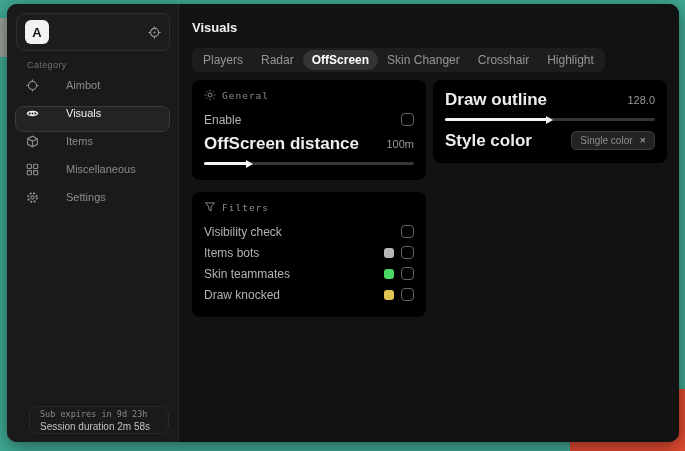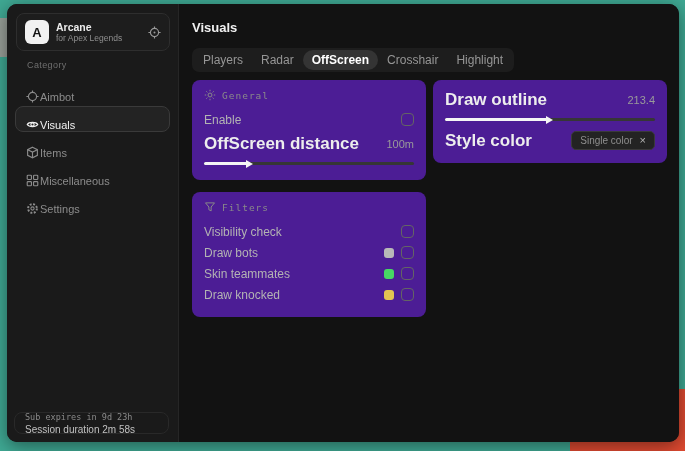--- a/index.html
+++ b/index.html
@@ -26,28 +26,28 @@
           font-weight:bold; font-size:13px; display:flex; align-items:center; justify-content:center; flex:none; }
   .brand-text { line-height:1.2; min-width:0; }
   .brand-name { font-size:10.5px; font-weight:bold; color:#ececec; }
   .brand-sub { font-size:8.5px; color:#8f8f8f; white-space:nowrap; }
   .brand-target { margin-left:auto; color:#9a9a9a; display:flex; }
 
   .category-label { position:absolute; left:20px; top:56px; font-size:9px; color:#6f6f6f; letter-spacing:.4px; }
 
   .nav { position:absolute; left:8px; right:8px; top:74px; display:flex; flex-direction:column; gap:2px; }
   .nav-item {
-    height:26px; display:flex; align-items:flex-end; gap:1px; padding:0 10px;
+    height:26px; display:flex; align-items:flex-start; gap:27px; padding:0 10px;
     border-radius:8px; border:1px solid transparent; color:#8c8c8c; font-size:11px; cursor:pointer;
   }
   .nav-item .icon { display:flex; color:inherit; }
   .nav-item.active { background:#232323; border-color:#3a3a3a; color:#f0f0f0; }
 
   .side-footer {
-    position:absolute; left:7px; right:9px; bottom:8px; height:22px;
+    position:absolute; left:22px; right:9px; bottom:8px; height:28px;
     border:1px solid #292929; border-radius:8px; padding:4px 10px;
     display:flex; flex-direction:column; justify-content:center; gap:2px;
   }
   .sf-line1 { font-family:"DejaVu Sans Mono", monospace; font-size:8.5px; color:#8a8a8a; }
   .sf-line2 { font-size:10px; color:#c2c2c2; }
 
   
   .main { flex:1; background:#121212; position:relative; }
   .page-title { position:absolute; left:13px; top:16px; font-size:13px; font-weight:bold; color:#f0f0f0; }
 
@@ -56,21 +56,21 @@
     background:#1d1d1d; border-radius:7px; display:inline-flex; align-items:center; padding:2px;
   }
   .tab {
     height:20px; line-height:20px; padding:0 9px; border-radius:10px;
     font-size:12px; color:#969696; white-space:nowrap; cursor:pointer;
   }
   .tab.active { background:#343434; color:#ffffff; font-weight:bold; }
 
   .panels { position:absolute; left:13px; top:76px; right:11px; display:flex; gap:7px; align-items:flex-start; }
   .col { width:234px; flex:none; display:flex; flex-direction:column; gap:12px; }
-  .panel { background:#4c1d95; border-radius:8px; padding:9px 12px 12px; }
+  .panel { background:#000000; border-radius:8px; padding:9px 12px 12px; }
   .panel-head { display:flex; align-items:center; gap:6px; color:#8a8a8a; margin-bottom:8px; }
   .panel-head .icon { display:flex; }
   .panel-title { font-family:"DejaVu Sans Mono", monospace; font-size:9.5px; letter-spacing:1px; }
 
   .row { display:flex; align-items:center; justify-content:space-between; min-height:21px; }
   .lbl-soft { font-size:12px; color:#b3b3b3; }
   .lbl-strong { font-size:17px; font-weight:bold; color:#ededed; }
   .val { font-size:11px; color:#9a9a9a; }
 
   .checkbox { width:13px; height:13px; border:1.4px solid #646464; border-radius:4px; background:transparent; cursor:pointer; flex:none; }
@@ -101,24 +101,20 @@
 <div class="stage" style="background-color: rgb(63, 168, 147);">
   <div class="bg-patch" style="left: 0px; top: 18px; width: 8px; height: 39px; background-color: rgb(153, 160, 153);"></div>
   <div class="bg-patch" style="right: 0px; bottom: 0px; width: 115px; height: 62px; background-color: rgb(223, 74, 49);"></div>
 
   <div class="window">
 
     <div class="sidebar">
 
       <div class="brand-card">
         <div class="logo">A</div>
-        <div class="brand-text">
-          <div class="brand-name">Arcane</div>
-          <div class="brand-sub">for Apex Legends</div>
-        </div>
         <span class="brand-target">
           <svg width="13" height="13" viewBox="0 0 16 16" fill="none" stroke="currentColor" stroke-width="1.4">
             <circle cx="8" cy="8" r="5"></circle>
             <line x1="8" y1="0.5" x2="8" y2="3"></line>
               <line x1="8" y1="13" x2="8" y2="15.5"></line>
             <line x1="0.5" y1="8" x2="3" y2="8"></line>
               <line x1="13" y1="8" x2="15.5" y2="8"></line>
             <circle cx="8" cy="8" r="1.2" fill="currentColor" stroke="none"></circle>
           </svg>
         </span>
@@ -186,20 +182,21 @@
       </div>
     </div>
 
     <div class="main">
       <div class="page-title">Visuals</div>
 
       <div class="tabstrip">
         <div class="tab">Players</div>
         <div class="tab">Radar</div>
         <div class="tab active">OffScreen</div>
+        <div class="tab">Skin Changer</div>
         <div class="tab">Crosshair</div>
         <div class="tab">Highlight</div>
       </div>
 
       <div class="panels">
 
         <div class="col">
 
           <div class="panel">
             <div class="panel-head">
@@ -243,21 +240,21 @@
               </span>
               <span class="panel-title">Filters</span>
             </div>
             <div class="row">
               <span class="lbl-soft">Visibility check</span>
               <span class="right-controls">
                 <span class="checkbox"></span>
               </span>
             </div>
             <div class="row">
-              <span class="lbl-soft">Draw bots</span>
+              <span class="lbl-soft">Items bots</span>
               <span class="right-controls">
                 <span class="swatch" style="background-color: rgb(184, 184, 184);"></span>
                 <span class="checkbox"></span>
               </span>
             </div>
             <div class="row">
               <span class="lbl-soft">Skin teammates</span>
               <span class="right-controls">
                 <span class="swatch" style="background-color: rgb(71, 215, 100);"></span>
                 <span class="checkbox"></span>
@@ -270,21 +267,21 @@
                 <span class="checkbox"></span>
               </span>
             </div>
           </div>
         </div>
 
         <div class="col">
           <div class="panel">
             <div class="row">
               <span class="lbl-strong">Draw outline</span>
-              <span class="val">213.4</span>
+              <span class="val">128.0</span>
             </div>
             <div class="slider">
               <div class="track"></div>
               <div class="fill" style="width: 50%;">
                 <div class="thumb"></div>
               </div>
             </div>
             <div class="row" style="margin-top:6px;">
               <span class="lbl-strong">Style color</span>
               <span class="chip">

